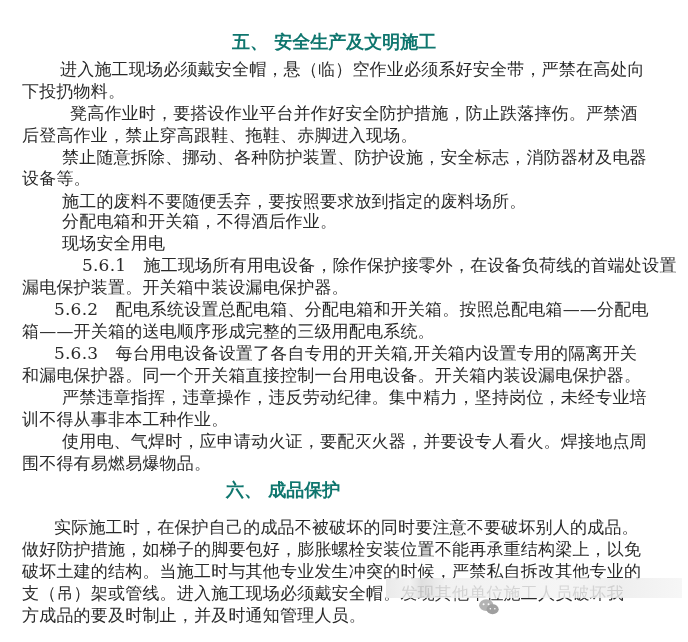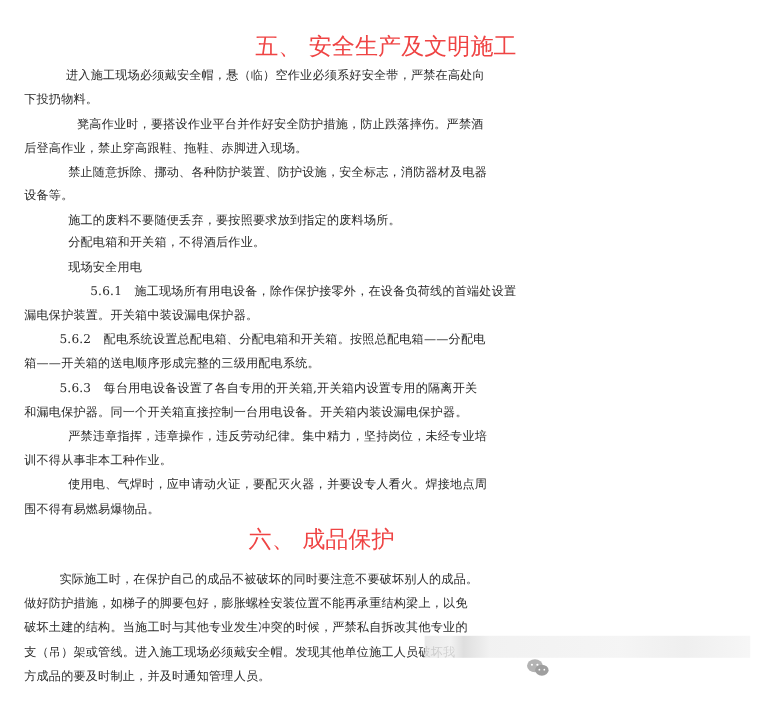--- a/index.html
+++ b/index.html
@@ -1,24 +1,24 @@
 <!DOCTYPE html>
 <html><head>
 <meta charset="utf-8">
 <style>
   html, body { margin: 0; padding: 0; }
   body {
     width: 688px; height: 642px; background: #ffffff; position: relative; overflow: hidden;
     font-family: "DejaVu Serif", "Liberation Serif", serif; color: #2a2a2a;
   }
   .line {
-    position: absolute; white-space: nowrap; font-size: 11px; line-height: 20px; letter-spacing: 0.2px;
+    position: absolute; white-space: nowrap; font-size: 17px; line-height: 20px; letter-spacing: 0.2px;
   }
   .heading {
-    position: absolute; white-space: nowrap; font-size: 21px; font-weight: normal; line-height: 24px; color: #ef4444;
+    position: absolute; white-space: nowrap; font-size: 18px; font-weight: bold; line-height: 24px; color: #0f766e;
     font-family: "DejaVu Serif", "Liberation Serif", serif;
   }
   .watermark {
     position: absolute; left: 478px; top: 595px; height: 24px; display: flex; align-items: center;
     font-family: "DejaVu Sans", "Liberation Sans", sans-serif; font-size: 15px; color: #a7a7a7;
   }
   .wm-icon { width: 22px; height: 18px; margin-right: 6px; }
   .blur-bar {
     position: absolute; left: 386px; top: 578px; width: 296px; height: 20px;
     background: linear-gradient(90deg, #e6e6e6 0%, #f0f0f0 8%, #d9d9d9 12%, #efefef 20%, #f3f3f3 60%, #ececec 80%, #f5f5f5 100%);

